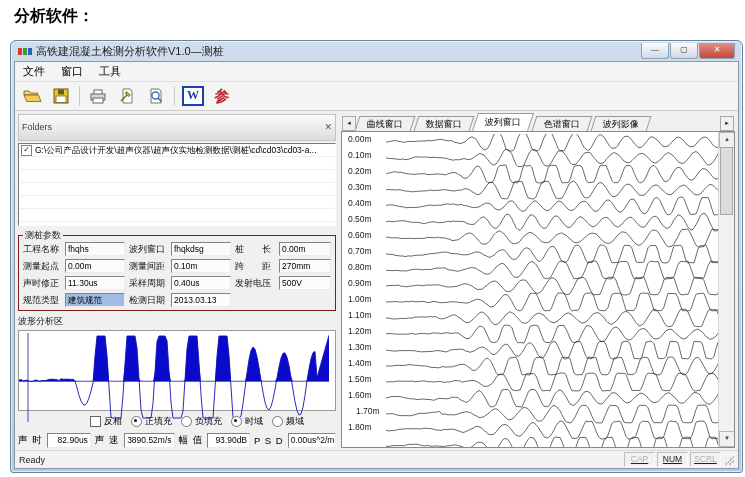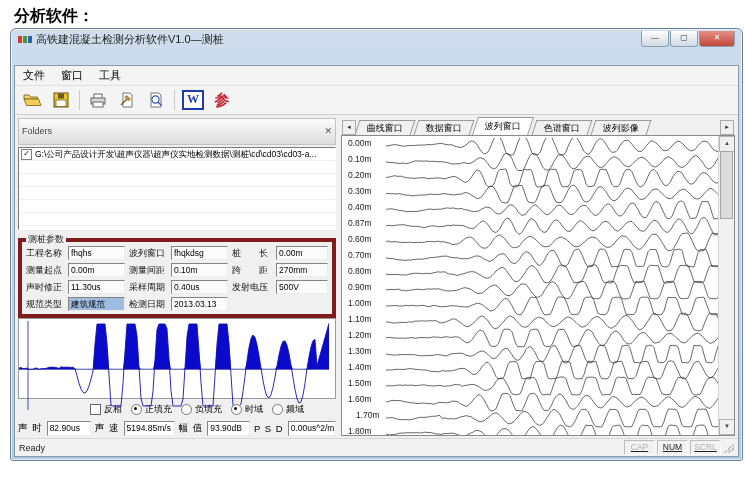--- a/index.html
+++ b/index.html
@@ -1,21 +1,21 @@
 <!DOCTYPE html>
 <html><head>
 <meta charset="utf-8">
 <style>
   html,body{margin:0;padding:0;background:#fff;width:745px;height:477px;overflow:hidden;
     font-family:"Liberation Sans","DejaVu Sans",sans-serif;}
   .heading{position:absolute;left:14px;top:6px;font-size:16px;font-weight:bold;color:#000000;}
   
-  .win{position:absolute;left:10px;top:28px;width:725px;height:428px;
+  .win{position:absolute;left:10px;top:40px;width:725px;height:428px;
     background:linear-gradient(#cfdded,#b4cade);border:1px solid #68839d;border-radius:6px 6px 3px 3px;
-    box-shadow:inset 0 0 0 1px rgba(255,255,255,.6);display:flex;flex-direction:column;padding:0 3px 3px;gap:16px;}
+    box-shadow:inset 0 0 0 1px rgba(255,255,255,.6);display:flex;flex-direction:column;padding:0 3px 3px;}
   .titlebar{height:20px;display:flex;align-items:center;gap:4px;padding:0 4px;font-size:11px;color:#1c1c1c;}
   .appicon{display:inline-flex;gap:1px;}
   .appicon i{width:4px;height:7px;display:inline-block;}
   .appicon .r{background:#d23b2e;}.appicon .g{background:#3f9c35;}.appicon .b{background:#2b5fbd;}
   .winbtns{margin-left:auto;display:flex;}
   .wbtn{width:26px;height:15px;font-size:8px;line-height:14px;text-align:center;color:#333;
     background:linear-gradient(#fdfdfd,#cfd9e4);border:1px solid #8aa0b4;border-top:none;border-radius:0 0 3px 3px;margin-left:1px;}
   .wbtn.close{background:linear-gradient(#e49086,#c4473a);color:#fff;width:34px;}
   .client{flex:1;background:#f0f0f0;border:1px solid #8899aa;display:flex;flex-direction:column;min-height:0;}
   
@@ -31,39 +31,39 @@
   .main{flex:1;display:flex;min-height:0;background:#f0f0f0;}
   .left{width:318px;display:flex;flex-direction:column;padding:3px 1px 2px 3px;overflow:hidden;}
   .splitter{width:3px;}
   .fheader{height:20px;display:flex;align-items:center;justify-content:space-between;font-size:9px;color:#444;
     background:linear-gradient(#fcfcfc,#dcdcdc);border:1px solid #c2c2c2;padding:4px 3px;}
   .fclose{color:#555;font-size:9px;line-height:9px;}
   .tree{height:99px;margin-top:2px;background:#fff;border:1px solid;border-color:#7a7a7a #fdfdfd #fdfdfd #7a7a7a;
     background-image:repeating-linear-gradient(to bottom,transparent 0 12px,#efefef 12px 13px);overflow:hidden;}
   .titem{display:flex;align-items:center;gap:3px;padding:1px 2px;font-size:8.5px;white-space:nowrap;}
   .cbx{flex:none;width:9px;height:9px;border:1px solid #808080;background:#fff;font-size:8px;line-height:8px;text-align:center;color:#111;}
-  .params{margin:3px 0 0;border:4px solid #7f1d1d;padding:0 4px 3px;font-size:9px;}
+  .params{margin:3px 0 0;border:1px solid #7f1d1d;padding:0 4px 3px;font-size:9px;}
   .params legend{font-size:9px;padding:0 2px;color:#222;}
   .pgrid{display:grid;grid-template-columns:38px 1fr 38px 1fr 40px 52px;gap:3px 4px;align-items:center;}
   .plabel{font-size:9px;white-space:nowrap;color:#111;}
   .pval{display:block;height:12px;line-height:12px;font-size:8.5px;background:#fbfbfb;
     border:1px solid;border-color:#848484 #ececec #ececec #848484;padding:0 2px;overflow:hidden;white-space:nowrap;}
   .pval.sel{background:#9fbce2;}
   .wlabel{font-size:9px;margin:4px 0 2px;color:#111;}
   .wbox{height:95px;background:#fff;border:1px solid #9a9a9a;position:relative;}
   .wbox svg{position:absolute;left:0;top:0;}
   .ctrls{margin-top:4px;display:flex;align-items:flex-end;gap:9px;font-size:9px;padding-left:72px;white-space:nowrap;}
   .chk,.rad{display:inline-flex;align-items:center;gap:3px;}
   .box{width:9px;height:9px;border:1px solid #666;background:#fff;display:inline-block;}
   .rb{width:9px;height:9px;border:1px solid #777;border-radius:50%;background:#fff;display:inline-block;position:relative;}
   .on .rb::after{content:"";position:absolute;left:2px;top:2px;width:3px;height:3px;border-radius:50%;background:#111;}
   .bfields{margin-top:5px;display:flex;align-items:center;gap:4px;font-size:9.5px;white-space:nowrap;}
   .blabel{letter-spacing:1px;}
   .bval{height:13px;line-height:13px;font-size:8.5px;background:#fff;border:1px solid;
-    border-color:#848484 #ececec #ececec #848484;padding:0 2px;overflow:hidden;}
+    border-color:#848484 #ececec #ececec #848484;padding:0 2px;overflow:hidden;text-align:right;}
   
   .right{flex:1;display:flex;flex-direction:column;padding:3px 3px 2px 1px;min-width:0;}
   .tabbar{height:17px;position:relative;display:flex;align-items:flex-end;padding:0 16px;}
   .tarrow{position:absolute;top:2px;width:12px;height:13px;background:#f0f0f0;border:1px solid #aaa;
     font-size:6px;line-height:12px;text-align:center;color:#333;}
   .tarrow.l{left:1px;}.tarrow.r{right:1px;}
   .tab{height:14px;padding:0 9px;margin-right:3px;background:#f1f1f1;border:1px solid #9a9a9a;border-bottom:none;
     transform:skewX(-18deg);display:flex;align-items:center;font-size:9px;}
   .tab .tlab{transform:skewX(18deg);white-space:nowrap;}
   .tab.active{background:#fff;height:17px;position:relative;z-index:2;}
@@ -188,20 +188,21 @@
               <span class="plabel">采样周期</span>
               <span class="pval">0.40us</span>
               <span class="plabel">发射电压</span>
               <span class="pval">500V</span>
               <span class="plabel">规范类型</span>
               <span class="pval sel">建筑规范</span>
               <span class="plabel">检测日期</span>
               <span class="pval">2013.03.13</span>
             </div>
         </fieldset>
+        <div class="wlabel">波形分析区</div>
         <div class="wbox">
           <svg id="awave" width="310" height="93">
               <path d="M0 50.220000000000006L0 49.1L2 48.5L4 49.8L6 49.6L8 49.0L10 50.2L12 50.2L14 50.2L16 49.0L18 49.2L20 50.2L22 49.8L24 49.5L26 49.7L28 49.1L30 48.3L32 48.3L34 48.1L36 48.6L38 48.7L40 49.5L42 47.8L44 48.2L46 48.2L48 48.1L50 48.3L52 48.4L54 48.2L56 49.8L58 50.2L60 50.2L62 50.2L64 50.2L66 50.2L68 50.2L70 50.2L72 50.2L74 50.2L76 25.0L78 5.0L80 5.0L82 5.0L84 5.0L86 5.0L88 24.2L90 50.2L92 50.2L94 50.2L96 50.2L98 50.2L100 50.2L102 50.2L104 50.2L106 32.7L108 5.0L110 5.0L112 5.0L114 5.0L116 5.0L118 16.8L120 47.8L122 50.2L124 50.2L126 50.2L128 50.2L130 50.2L132 50.2L134 50.2L136 40.6L138 10.4L140 5.0L142 5.0L144 5.0L146 5.0L148 9.7L150 39.8L152 50.2L154 50.2L156 50.2L158 50.2L160 50.2L162 50.2L164 50.2L166 48.7L168 17.6L170 5.0L172 5.0L174 5.0L176 5.0L178 5.0L180 31.9L182 50.2L184 50.2L186 50.2L188 50.2L190 50.2L192 50.2L194 50.2L196 50.2L198 25.0L200 5.0L202 5.0L204 5.0L206 5.0L208 5.0L210 24.2L212 50.2L214 50.2L216 50.2L218 50.2L220 50.2L222 50.2L224 50.2L226 50.2L228 41.8L230 28.5L232 19.5L234 16.0L236 18.3L238 25.7L240 36.6L242 49.2L244 50.2L246 50.2L248 50.2L250 50.2L252 50.2L254 50.2L256 50.2L258 46.8L260 35.9L262 27.3L264 22.3L266 21.9L268 26.2L270 34.6L272 46.1L274 50.2L276 50.2L278 50.2L280 50.2L282 50.2L284 50.2L286 50.2L288 49.6L290 37.7L292 27.8L294 21.7L296 20.4L298 46.7L300 39.6L302 32.5L304 25.5L306 18.4L308 11.3L310 4.2L310 50.220000000000006Z" fill="#0a0acd"></path>
               <path d="M0 49.1L0 49.1L2 48.5L4 49.8L6 49.6L8 49.0L10 50.3L12 50.5L14 50.3L16 49.0L18 49.2L20 50.4L22 49.8L24 49.5L26 49.7L28 49.1L30 48.3L32 48.3L34 48.1L36 48.6L38 48.7L40 49.5L42 47.8L44 48.2L46 48.2L48 48.1L50 48.3L52 48.4L54 48.2L56 49.8L58 56.8L60 64.3L62 70.1L64 73.5L66 74.1L68 71.8L70 66.9L72 60.0L74 51.9L76 25.0L78 5.0L80 5.0L82 5.0L84 5.0L86 5.0L88 24.2L90 55.8L92 86.5L94 87.0L96 87.0L98 87.0L100 87.0L102 87.0L104 64.6L106 32.7L108 5.0L110 5.0L112 5.0L114 5.0L116 5.0L118 16.8L120 47.8L122 79.2L124 87.0L126 87.0L128 87.0L130 87.0L132 87.0L134 72.4L136 40.6L138 10.4L140 5.0L142 5.0L144 5.0L146 5.0L148 9.7L150 39.8L152 71.6L154 87.0L156 87.0L158 87.0L160 87.0L162 87.0L164 80.0L166 48.7L168 17.6L170 5.0L172 5.0L174 5.0L176 5.0L178 5.0L180 31.9L182 63.8L184 87.0L186 87.0L188 87.0L190 87.0L192 87.0L194 87.0L196 56.7L198 25.0L200 5.0L202 5.0L204 5.0L206 5.0L208 5.0L210 24.2L212 55.8L214 86.5L216 87.0L218 87.0L220 87.0L222 85.0L224 72.7L226 57.4L228 41.8L230 28.5L232 19.5L234 16.0L236 18.3L238 25.7L240 36.6L242 49.2L244 61.4L246 71.3L248 77.4L250 78.9L252 75.7L254 68.4L256 58.2L258 46.8L260 35.9L262 27.3L264 22.3L266 21.9L268 26.2L270 34.6L272 46.1L274 58.8L276 70.6L278 79.6L280 84.1L282 83.0L284 76.1L286 64.4L288 49.6L290 37.7L292 27.8L294 21.7L296 20.4L298 46.7L300 39.6L302 32.5L304 25.5L306 18.4L308 11.3L310 4.2" fill="none" stroke="#1212b0" stroke-width="0.9"></path>
               <path d="M0 50.220000000000006L310 50.220000000000006" fill="none" stroke="#1a1aa6" stroke-width="0.8"></path>
               <path d="M9 2 L9 91" fill="none" stroke="#1a1aa6" stroke-width="0.8"></path>
             </svg>
         </div>
         <div class="ctrls">
           <label class="chk">
@@ -222,21 +223,21 @@
           </label>
           <label class="rad">
             <span class="rb"></span>
             <span>频域</span>
           </label>
         </div>
         <div class="bfields" id="bfields">
             <span class="blabel">声 时</span>
             <span class="bval" style="width: 56px;">82.90us</span>
             <span class="blabel">声 速</span>
-            <span class="bval" style="width: 66px;">5194.85m/s</span>
+            <span class="bval" style="width: 66px;">3890.52m/s</span>
             <span class="blabel">幅 值</span>
             <span class="bval" style="width: 54px;">93.90dB</span>
             <span class="blabel">P S D</span>
             <span class="bval" style="width: 62px;">0.00us^2/m</span>
           </div>
       </div>
 
       <div class="splitter"></div>
 
       <div class="right">
@@ -261,21 +262,21 @@
             </span>
           <span class="tarrow r">►</span>
         </div>
         <div class="wavearea">
           <div id="dlabels">
               <span class="dlab" style="top: 2px;">0.00m</span>
               <span class="dlab" style="top: 18px;">0.10m</span>
               <span class="dlab" style="top: 34px;">0.20m</span>
               <span class="dlab" style="top: 50px;">0.30m</span>
               <span class="dlab" style="top: 66px;">0.40m</span>
-              <span class="dlab" style="top: 82px;">0.87m</span>
+              <span class="dlab" style="top: 82px;">0.50m</span>
               <span class="dlab" style="top: 98px;">0.60m</span>
               <span class="dlab" style="top: 114px;">0.70m</span>
               <span class="dlab" style="top: 130px;">0.80m</span>
               <span class="dlab" style="top: 146px;">0.90m</span>
               <span class="dlab" style="top: 162px;">1.00m</span>
               <span class="dlab" style="top: 178px;">1.10m</span>
               <span class="dlab" style="top: 194px;">1.20m</span>
               <span class="dlab" style="top: 210px;">1.30m</span>
               <span class="dlab" style="top: 226px;">1.40m</span>
               <span class="dlab" style="top: 242px;">1.50m</span>

